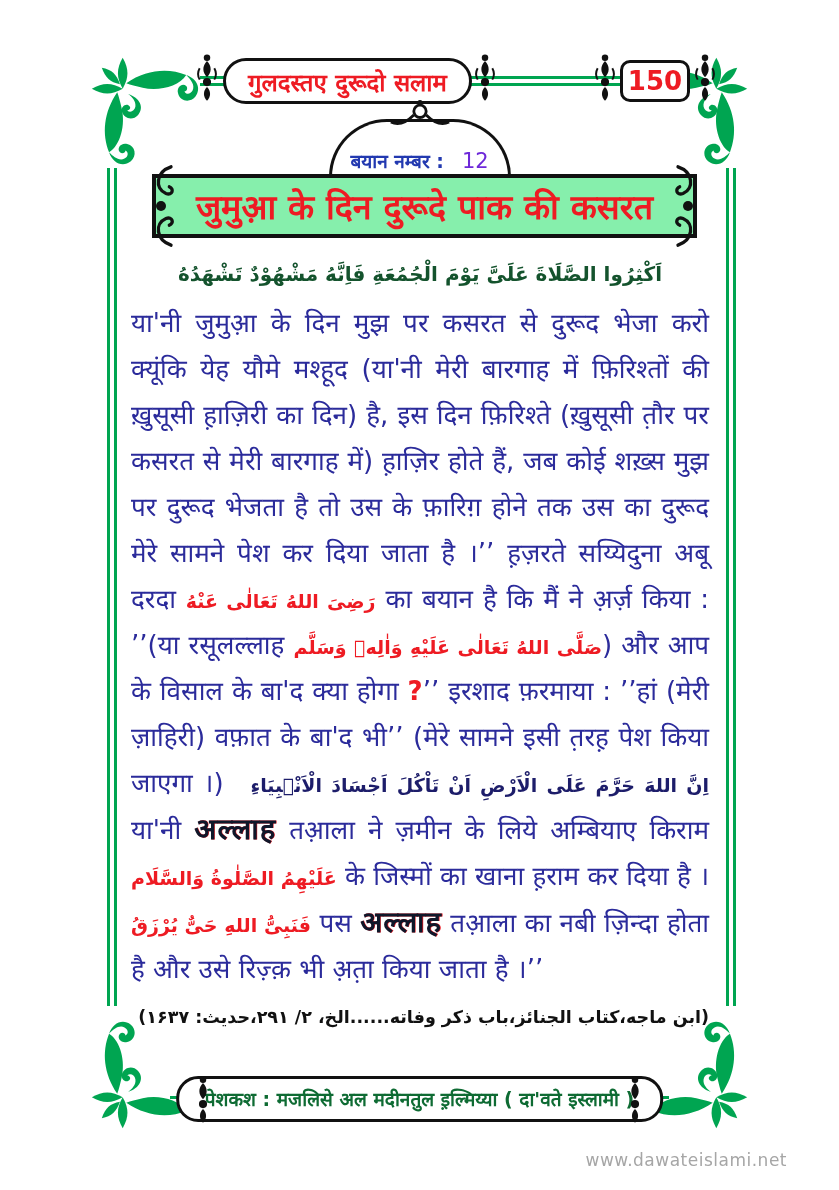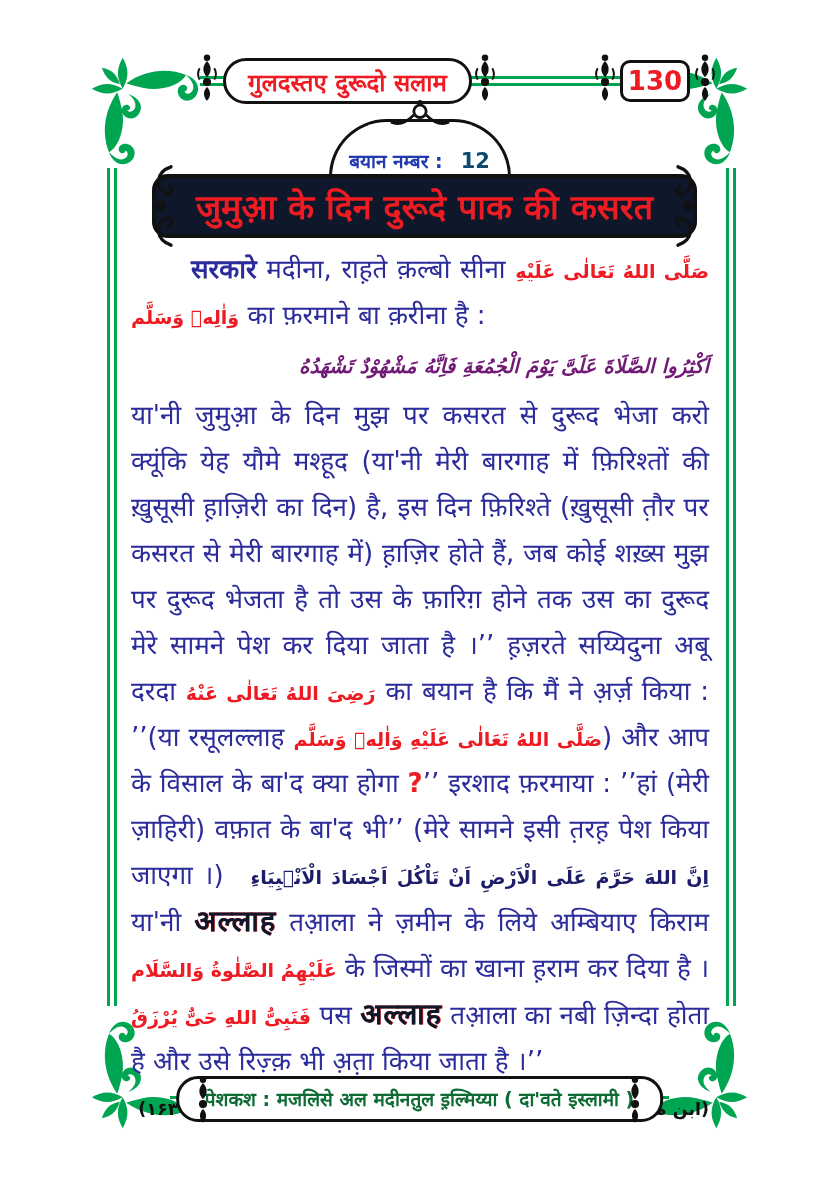--- a/index.html
+++ b/index.html
@@ -32,36 +32,36 @@
   .finial.h1{left:196px;top:52px;} .finial.h2{left:474px;top:52px;}
   .finial.h3{left:594px;top:52px;} .finial.h4{left:694px;top:52px;}
   .finial.f1{left:192px;top:1074px;} .finial.f2{left:624px;top:1074px;}
 
   
   .dome{position:absolute;left:50%;transform:translateX(-50%);top:119px;width:176px;height:55px;
     border:3px solid #111;border-bottom:none;border-radius:90px 90px 0 0;background:#fff;z-index:1;
     display:flex;align-items:flex-end;justify-content:center;}
   .dome-inner{display:flex;gap:18px;align-items:baseline;padding-bottom:3px;white-space:nowrap;}
   .dome-label{color:#2239b0;font-weight:bold;font-size:19px;}
-  .dome-number{color:#0c4a6e;font-weight:bold;font-size:21px;}
+  .dome-number{color:#6d28d9;font-weight:normal;font-size:21px;}
   .dome-orn{position:absolute;left:50%;transform:translateX(-50%);top:99px;width:64px;height:26px;z-index:2;}
   .title-box{position:absolute;left:152px;right:142px;top:174px;height:56px;
-    border:4px solid #111;border-radius:16px;background:#0f172a;z-index:2;
+    border:4px solid #111;border-radius:0;background:#86efac;z-index:2;
     display:flex;align-items:center;justify-content:center;}
   .title-box h1{margin:0;color:#ee1b23;font-size:34px;font-weight:bold;white-space:nowrap;}
   .tbox-orn{position:absolute;top:50%;width:30px;height:96px;}
   .tbox-orn.l{left:-10px;transform:translateY(-50%);}
   .tbox-orn.r{right:-10px;transform:translateY(-50%) scaleX(-1);}
 
   
   .content{position:absolute;left:131px;width:578px;top:246px;z-index:2;
     font-size:26px;line-height:46px;color:#2b2b9b;text-align:justify;}
   .para-intro{text-indent:60px;margin:0;}
-  .arabic-block{margin:6px 0 4px 0;color:#701a75;
-    font-size:20px;line-height:44px;font-weight:600;direction:rtl;font-style:italic;}
+  .arabic-block{margin:6px 0 4px 0;text-align:center;color:#14532d;
+    font-size:20px;line-height:44px;font-weight:600;direction:rtl;}
   .para-main{margin:4px 0 0 0;}
   .sg-navy{color:#2b2b9b;}
   .sg-navy-b{color:#2b2b9b;font-weight:bold;}
   .sg-ar-red{color:#ee1b23;font-size:19px;line-height:1;font-weight:600;}
   .sg-ar-dark{color:#1d1d6a;font-size:19px;line-height:1;font-weight:600;margin-left:16px;}
   .sg-allah{color:#0f172a;font-weight:bold;font-size:29px;letter-spacing:1px;
             text-shadow:0.6px 0 #ee1b23;}
   .sg-red-b{color:#ee1b23;font-weight:bold;}
   .citation{margin-top:10px;direction:rtl;color:#111;font-weight:bold;
             font-size:17.5px;line-height:30px;}
@@ -184,21 +184,21 @@
       <path d="M13 43 C18 48 18 55 13 60 C8 55 8 48 13 43 Z"></path>
       <path d="M4 20 Q0 27 4 34 M22 20 Q26 27 22 34" stroke="#111" stroke-width="2.4" fill="none"></path>
     </g>
       </svg>
   </div>
 
   <div class="book-capsule">
     <span>गुलदस्तए दुरूदो सलाम</span>
   </div>
   <div class="pagenum-box">
-    <span>130</span>
+    <span>150</span>
   </div>
 
   <div class="dome-orn">
     <svg viewBox="0 0 70 34" width="64" height="30">
       <g fill="none" stroke="#111" stroke-width="3.2">
         <circle cx="35" cy="14" r="7"></circle>
         <path d="M28 18 C18 28 10 30 2 26 M42 18 C52 28 60 30 68 26"></path>
       </g>
       <circle cx="35" cy="4" r="3" fill="#111"></circle>
     </svg>
@@ -226,21 +226,20 @@
         <g fill="none" stroke="#111" stroke-width="4" stroke-linecap="round">
           <path d="M30 8 C12 14 10 34 24 40 C32 43 34 34 28 32"></path>
           <path d="M30 102 C12 96 10 76 24 70 C32 67 34 76 28 78"></path>
         </g>
         <circle cx="18" cy="55" r="6" fill="#111"></circle>
       </svg>
     </div>
   </div>
 
   <div class="content">
-    <p class="para-intro"><span class="sg-navy-b">सरकारे</span><span class="sg-navy"> मदीना, राह़ते क़ल्बो सीना </span><span class="sg-ar-red" dir="rtl">صَلَّى اللهُ تَعَالٰى عَلَيْهِ وَاٰلِهٖ وَسَلَّم</span><span class="sg-navy"> का फ़रमाने बा क़रीना है :</span></p>
     <div class="arabic-block">
       <div>اَكْثِرُوا الصَّلَاةَ عَلَىَّ يَوْمَ الْجُمُعَةِ فَاِنَّهُ مَشْهُوْدٌ تَشْهَدُهُ</div>
     </div>
     <p class="para-main"><span class="sg-navy">या'नी जुमुआ़ के दिन मुझ पर कसरत से दुरूद भेजा करो क्यूंकि येह यौमे मश्हूद (या'नी मेरी बारगाह में फ़िरिश्तों की ख़ुसूसी ह़ाज़िरी का दिन) है, इस दिन फ़िरिश्ते (ख़ुसूसी त़ौर पर कसरत से मेरी बारगाह में) ह़ाज़िर होते हैं, जब कोई शख़्स मुझ पर दुरूद भेजता है तो उस के फ़ारिग़ होने तक उस का दुरूद मेरे सामने पेश कर दिया जाता है ।’’ ह़ज़रते सय्यिदुना अबू दरदा </span><span class="sg-ar-red" dir="rtl">رَضِىَ اللهُ تَعَالٰى عَنْهُ</span><span class="sg-navy"> का बयान है कि मैं ने अ़र्ज़ किया : ’’(या रसूलल्लाह </span><span class="sg-ar-red" dir="rtl">صَلَّى اللهُ تَعَالٰى عَلَيْهِ وَاٰلِهٖ وَسَلَّم</span><span class="sg-navy">) और आप के विसाल के बा'द क्या होगा </span><span class="sg-red-b">?</span><span class="sg-navy">’’ इरशाद फ़रमाया : ’’हां (मेरी ज़ाहिरी) वफ़ात के बा'द भी’’ (मेरे सामने इसी त़रह़ पेश किया जाएगा ।) </span><span class="sg-ar-dark" dir="rtl">اِنَّ اللهَ حَرَّمَ عَلَى الْاَرْضِ اَنْ تَاْكُلَ اَجْسَادَ الْاَنْۢبِيَاءِ</span><span class="sg-navy"> या'नी </span><span class="sg-allah">अल्लाह</span><span class="sg-navy"> तआ़ला ने ज़मीन के लिये अम्बियाए किराम </span><span class="sg-ar-red" dir="rtl">عَلَيْهِمُ الصَّلٰوةُ وَالسَّلَام</span><span class="sg-navy"> के जिस्मों का खाना ह़राम कर दिया है । </span><span class="sg-ar-red" dir="rtl">فَنَبِىُّ اللهِ حَىٌّ يُرْزَقُ</span><span class="sg-navy"> पस </span><span class="sg-allah">अल्लाह</span><span class="sg-navy"> तआ़ला का नबी ज़िन्दा होता है और उसे रिज़्क़ भी अ़त़ा किया जाता है ।’’</span></p>
     <div class="citation">(ابن ماجه،كتاب الجنائز،باب ذكر وفاته......الخ، ۲/ ۲۹۱،حديث: ۱۶۳۷)</div>
 
   </div>
 
   <div class="finial f1">
     <svg viewBox="0 0 26 64" width="22" height="52">
@@ -258,14 +257,15 @@
       <circle cx="13" cy="7" r="4"></circle>
       <path d="M13 11 C19 17 19 25 13 31 C7 25 7 17 13 11 Z"></path>
       <circle cx="13" cy="37" r="5"></circle>
       <path d="M13 43 C18 48 18 55 13 60 C8 55 8 48 13 43 Z"></path>
     </g>
       </svg>
   </div>
   <div class="footer-oval">
     <span>पेशकश : मजलिसे अल मदीनतुल इ़ल्मिय्या ( दा'वते इस्लामी )</span>
   </div>
+  <div class="watermark">www.dawateislami.net</div>
 
 </div>
 
 </body></html>

